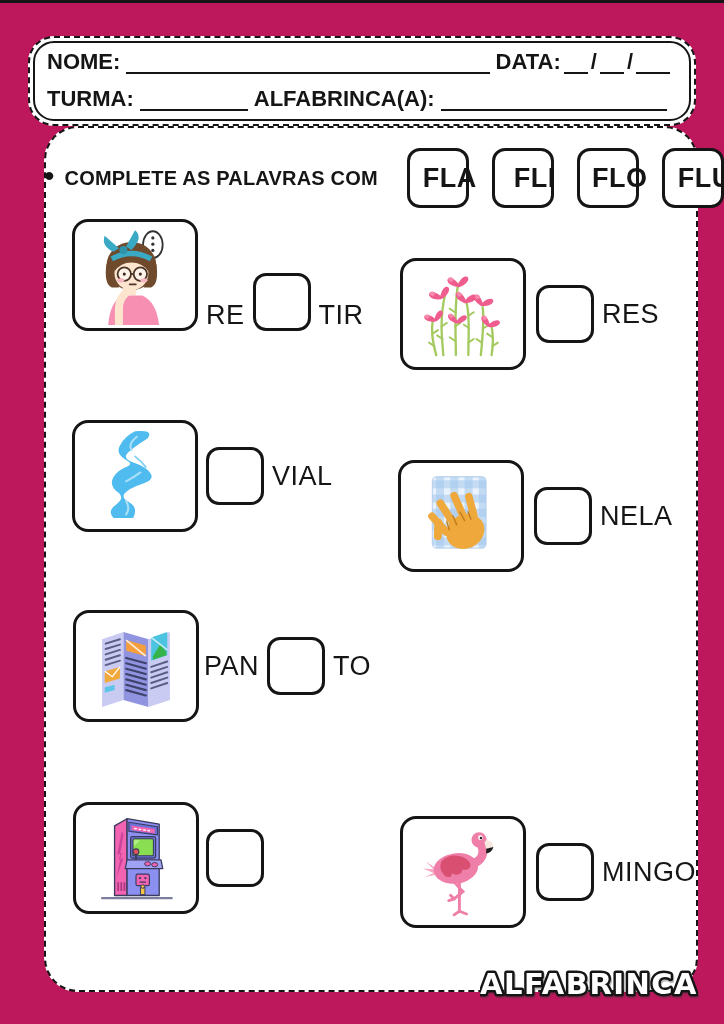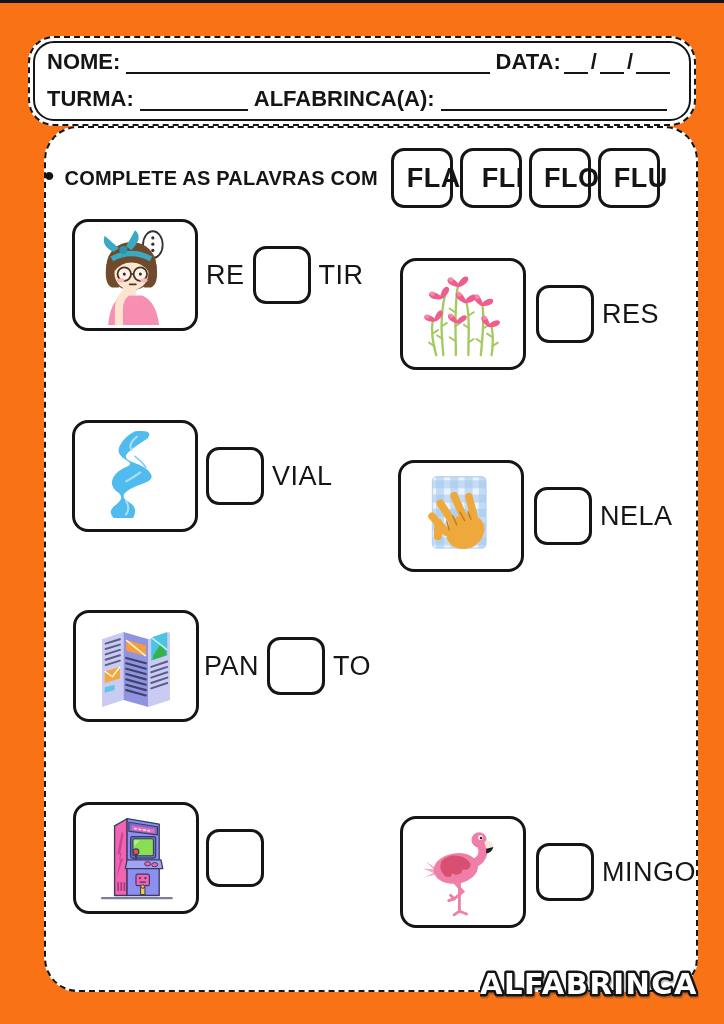--- a/index.html
+++ b/index.html
@@ -1,17 +1,17 @@
 <!DOCTYPE html>
 <html><head>
 <meta charset="utf-8">
 <style>
   html,body{margin:0;padding:0;background:#ffffff;}
   .page{
-    position:relative; width:724px; height:1024px; background:#f97316;
+    position:relative; width:724px; height:1024px; background:#be185d;
     font-family:"Liberation Sans", sans-serif; color:#151515; overflow:hidden;
   }
   .top-edge{position:absolute;top:0;left:0;right:0;height:3px;background:#151515;}
 
   
   .header-outer{
     position:absolute; left:28px; top:36px; width:664px; height:86px;
     border:2px dashed #151515; border-radius:26px; background:#fff;
   }
   .header-inner{
@@ -30,21 +30,21 @@
   .main-box{
     position:absolute; left:44px; top:126px; width:654px; height:866px;
     border:2px dashed #151515; border-radius:34px; box-sizing:border-box; background:#fff;
   }
 
   
   .instruction{position:absolute; left:44px; top:147px; display:flex; align-items:center; height:62px;}
   .bullet{font-size:30px; line-height:1; margin:0 10px 4px 0;}
   .instr-label{font-size:20px; font-weight:600; letter-spacing:.2px; margin-right:6px;}
   .syl{
-    width:62px; height:60px; box-sizing:border-box; margin-left:7px; background:#fff;
+    width:62px; height:60px; box-sizing:border-box; margin-left:23px; background:#fff;
     border:3px solid #151515; border-radius:13px;
     display:flex; align-items:center; justify-content:center;
     font-size:27px; font-weight:700; letter-spacing:.5px;padding-left:24px;
   }
 
   
   .item{position:absolute; display:flex; align-items:center;}
   .pic{
     width:126px; height:112px; box-sizing:border-box; background:#fff; flex:0 0 auto;
     border:3px solid #151515; border-radius:16px; overflow:hidden;
@@ -93,21 +93,21 @@
 
   <div class="instruction">
     <span class="bullet">•</span>
     <span class="instr-label">COMPLETE AS PALAVRAS COM</span>
     <span class="syl">FLA</span>
     <span class="syl">FLI</span>
     <span class="syl">FLO</span>
     <span class="syl">FLU</span>
   </div>
 
-  <div class="item" style="left:72px; top:219px;">
+  <div class="item" style="left:72px; top:219px;align-items:flex-end;">
     <div class="pic">
       <svg viewBox="0 0 120 112">
         <ellipse cx="80" cy="22" rx="11" ry="15" fill="#fff" stroke="#333" stroke-width="2"></ellipse>
         <circle cx="80" cy="14.5" r="1.8" fill="#333"></circle>
           <circle cx="80" cy="21.5" r="1.8" fill="#333"></circle>
           <circle cx="80" cy="28.5" r="1.8" fill="#333"></circle>
         <circle cx="71" cy="38" r="2.6" fill="#fff" stroke="#333" stroke-width="1.5"></circle>
         <ellipse cx="56" cy="46" rx="28" ry="27" fill="#6f4a2c"></ellipse>
         <path d="M28,44 Q25,66 34,70 L42,70 Q38,56 40,46 Z" fill="#6f4a2c"></path>
         <path d="M84,44 Q87,66 78,70 L70,70 Q74,56 72,46 Z" fill="#6f4a2c"></path>

